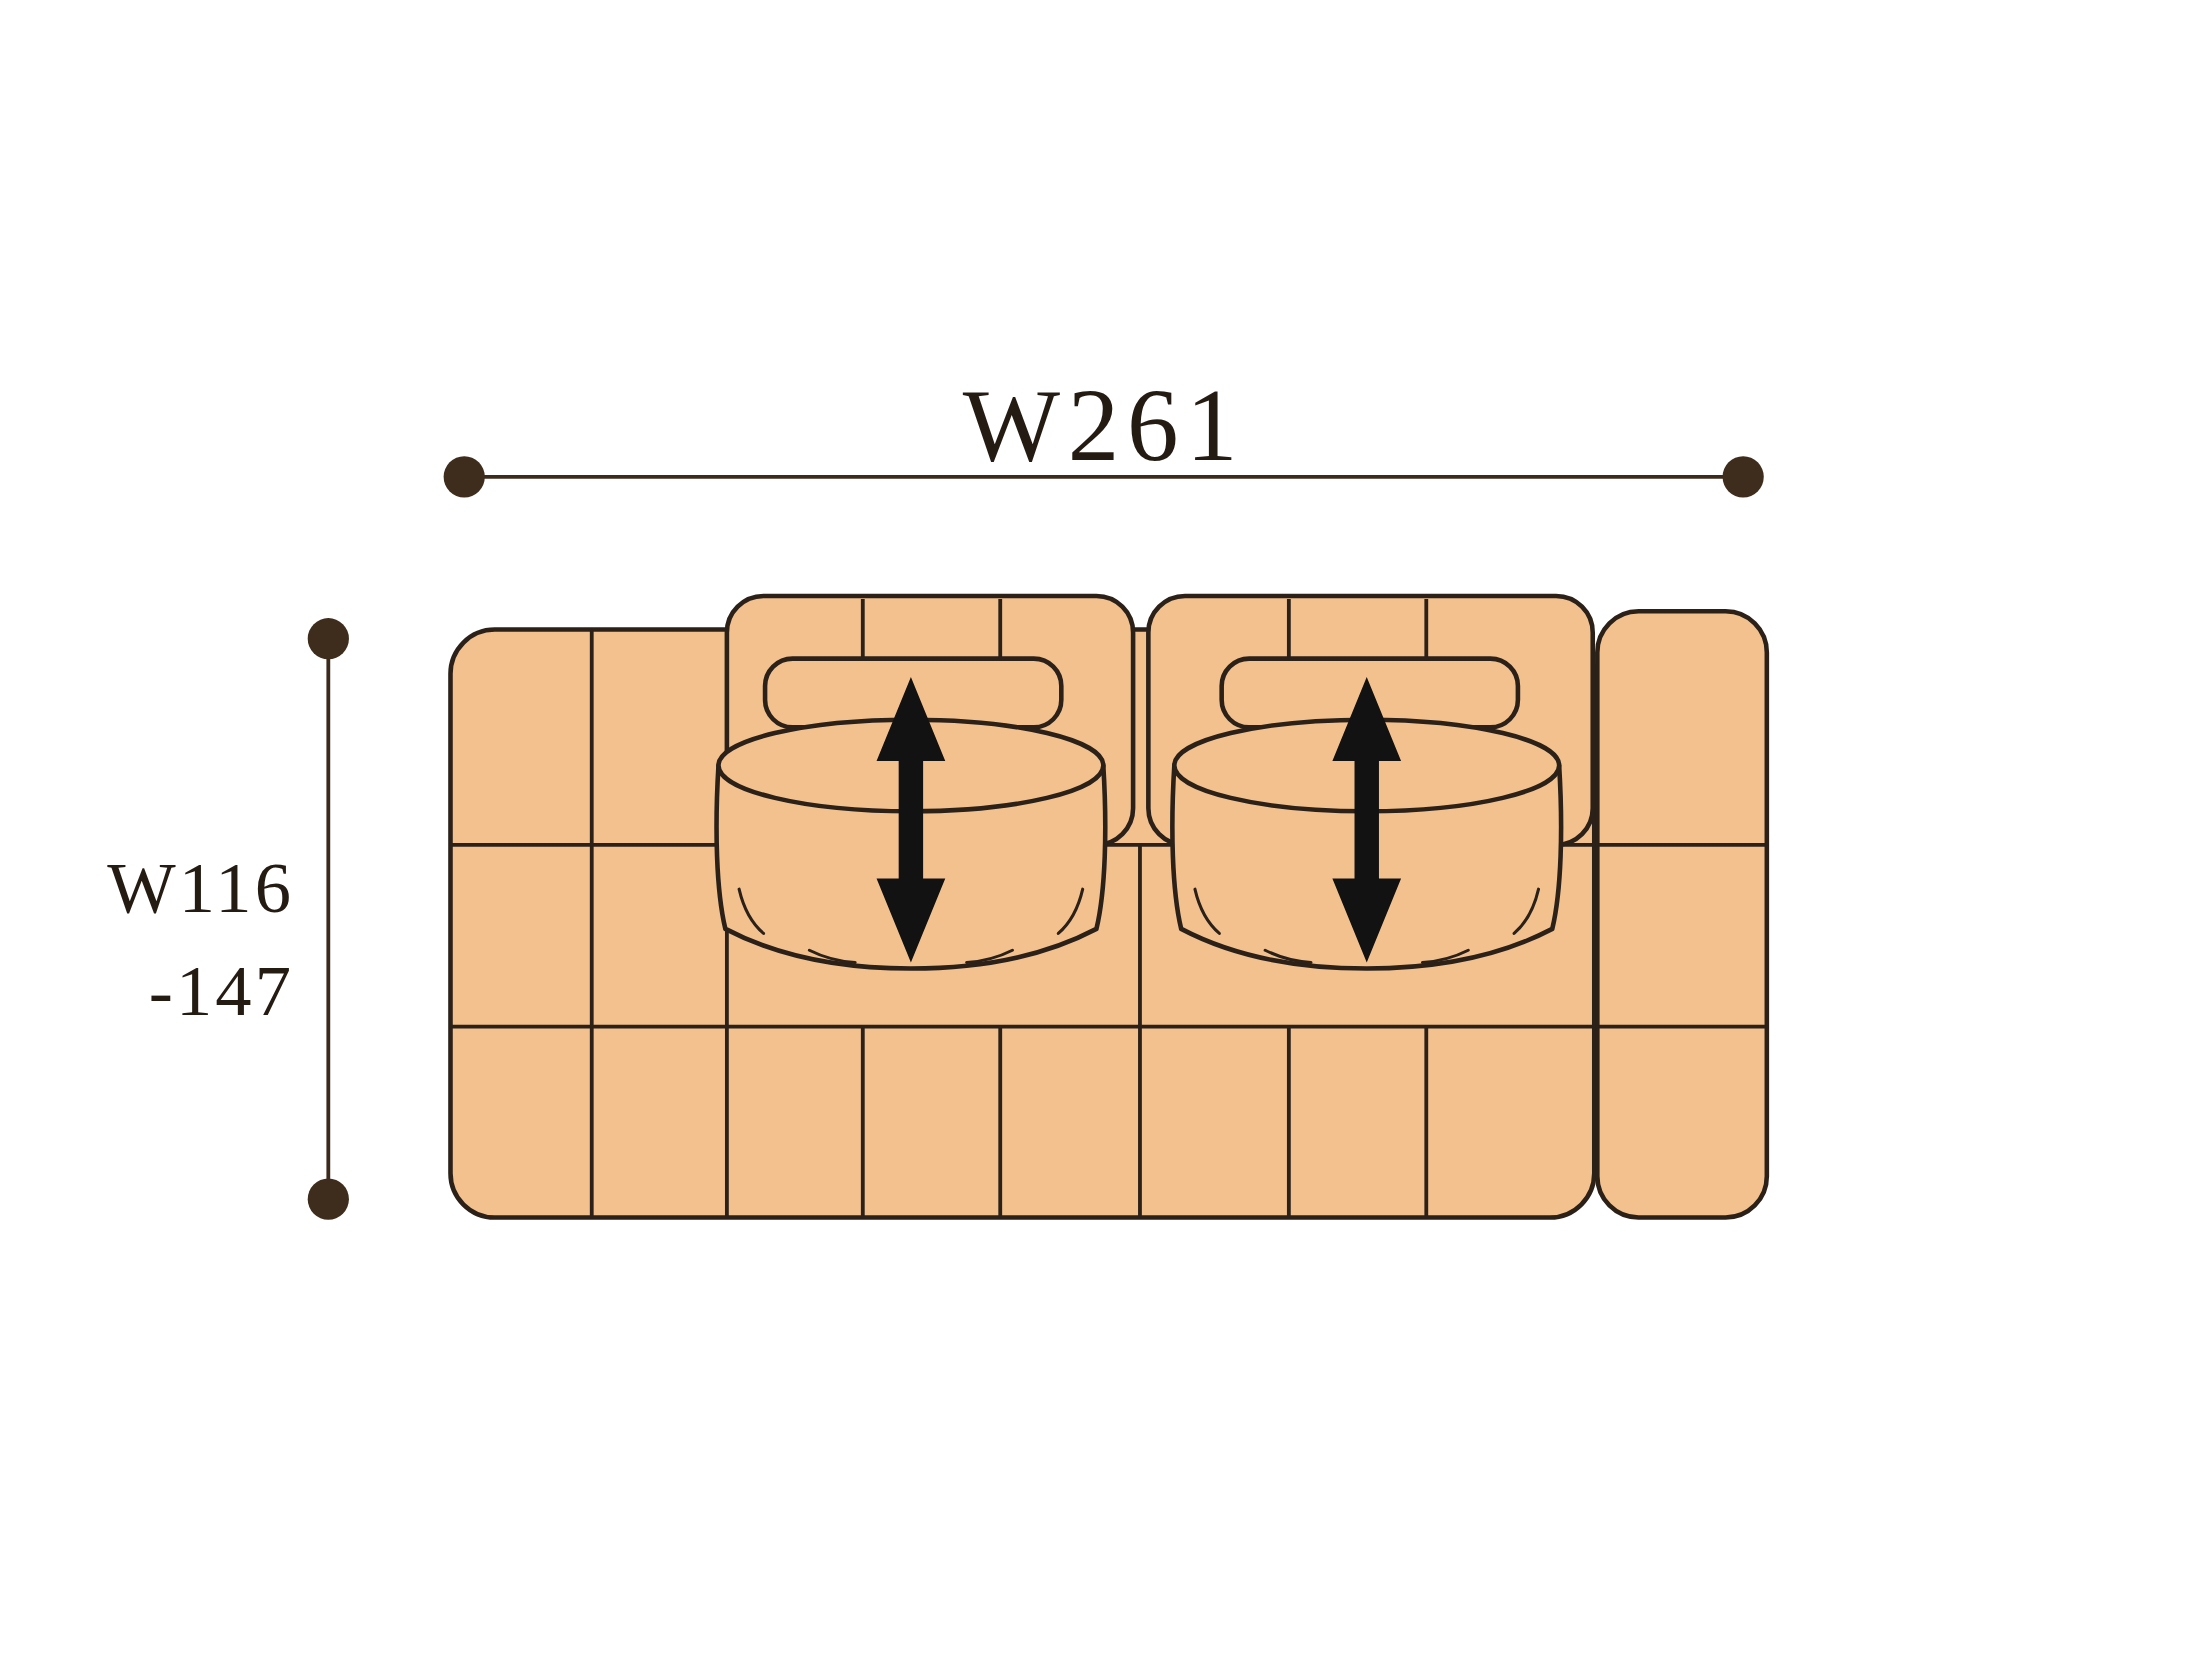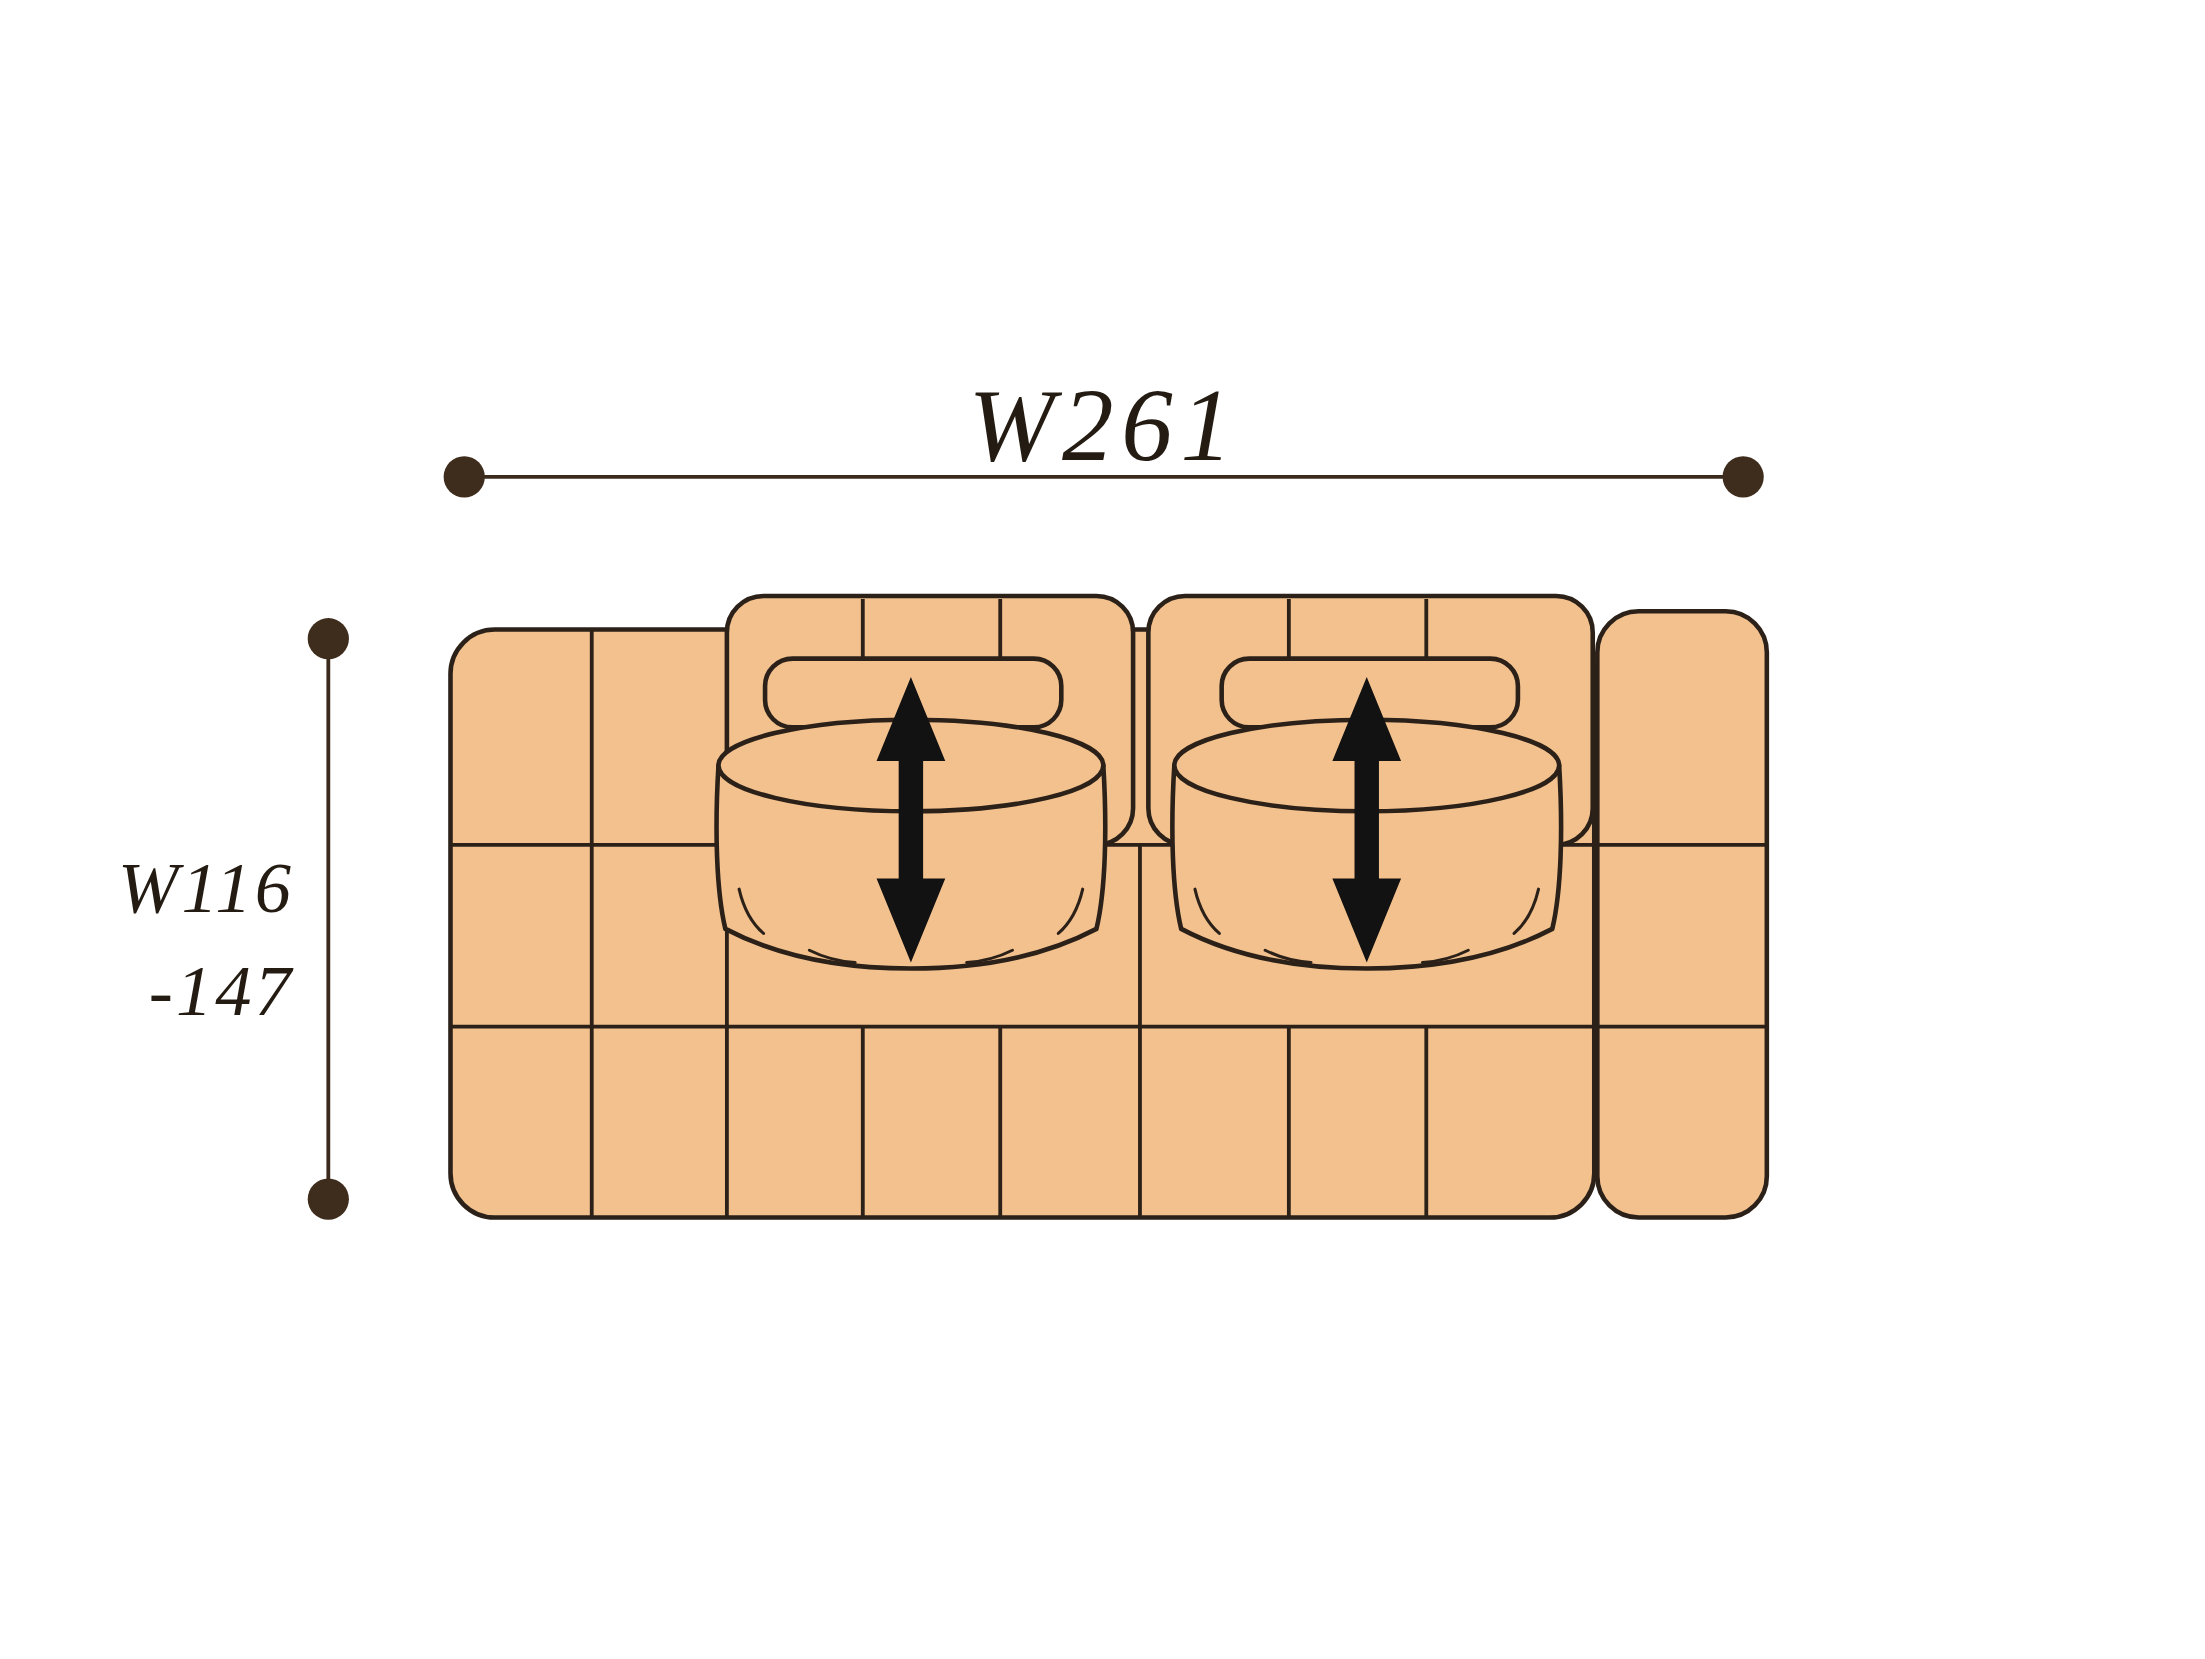--- a/index.html
+++ b/index.html
@@ -11,21 +11,20 @@
     height: 1660px;
     background: var(--background, #ffffff);
     font-family: "Liberation Serif", "DejaVu Serif", serif;
     overflow: hidden;
   }
   .stage {
     position: relative;
     width: 2115px;
     height: 1660px;
     background: var(--background, #ffffff);
-    font-style: italic;
   }
   svg.diagram {
     display: block;
     width: 100%;
     height: 100%;
   }
   .sofa-part {
     fill: var(--sofa-fill, #F3C18D);
     stroke: var(--outline, #2B2119);
     stroke-width: 6;

